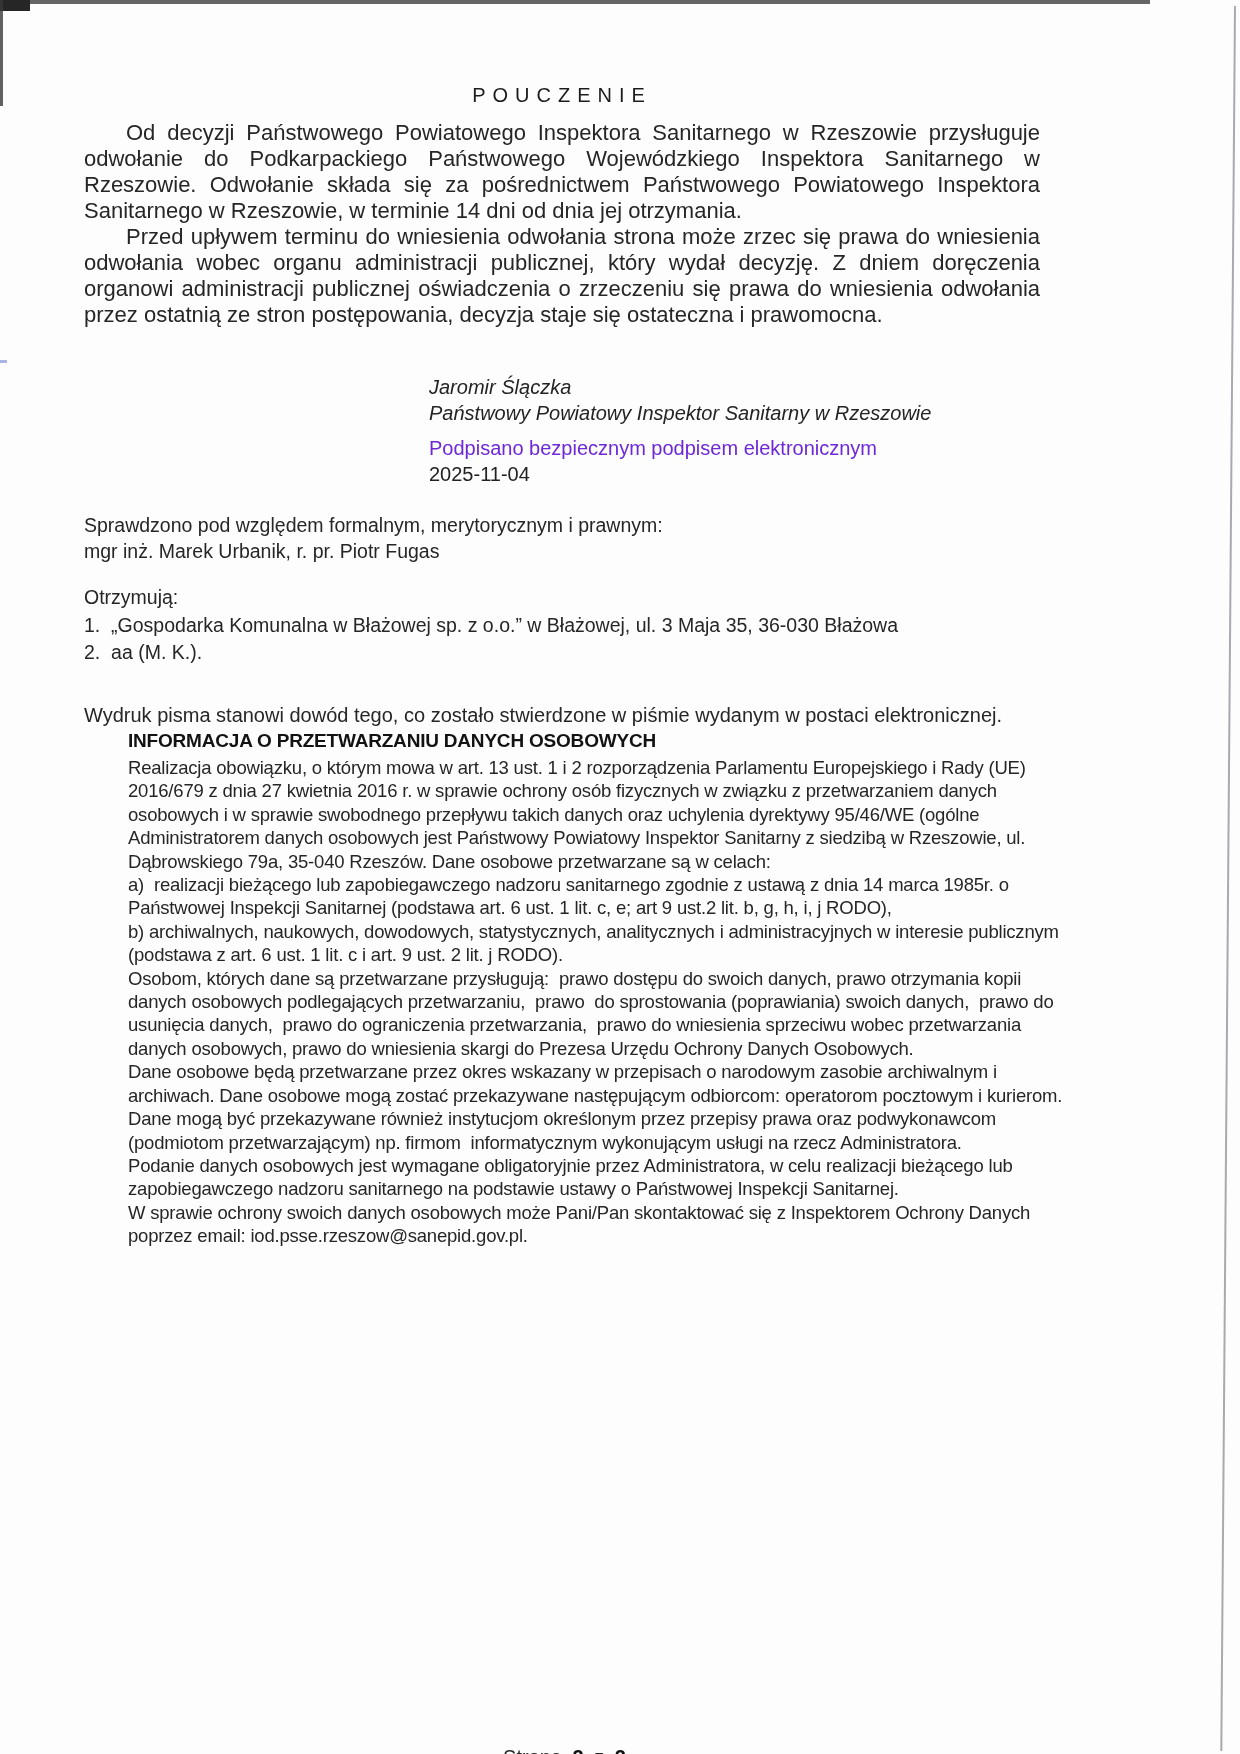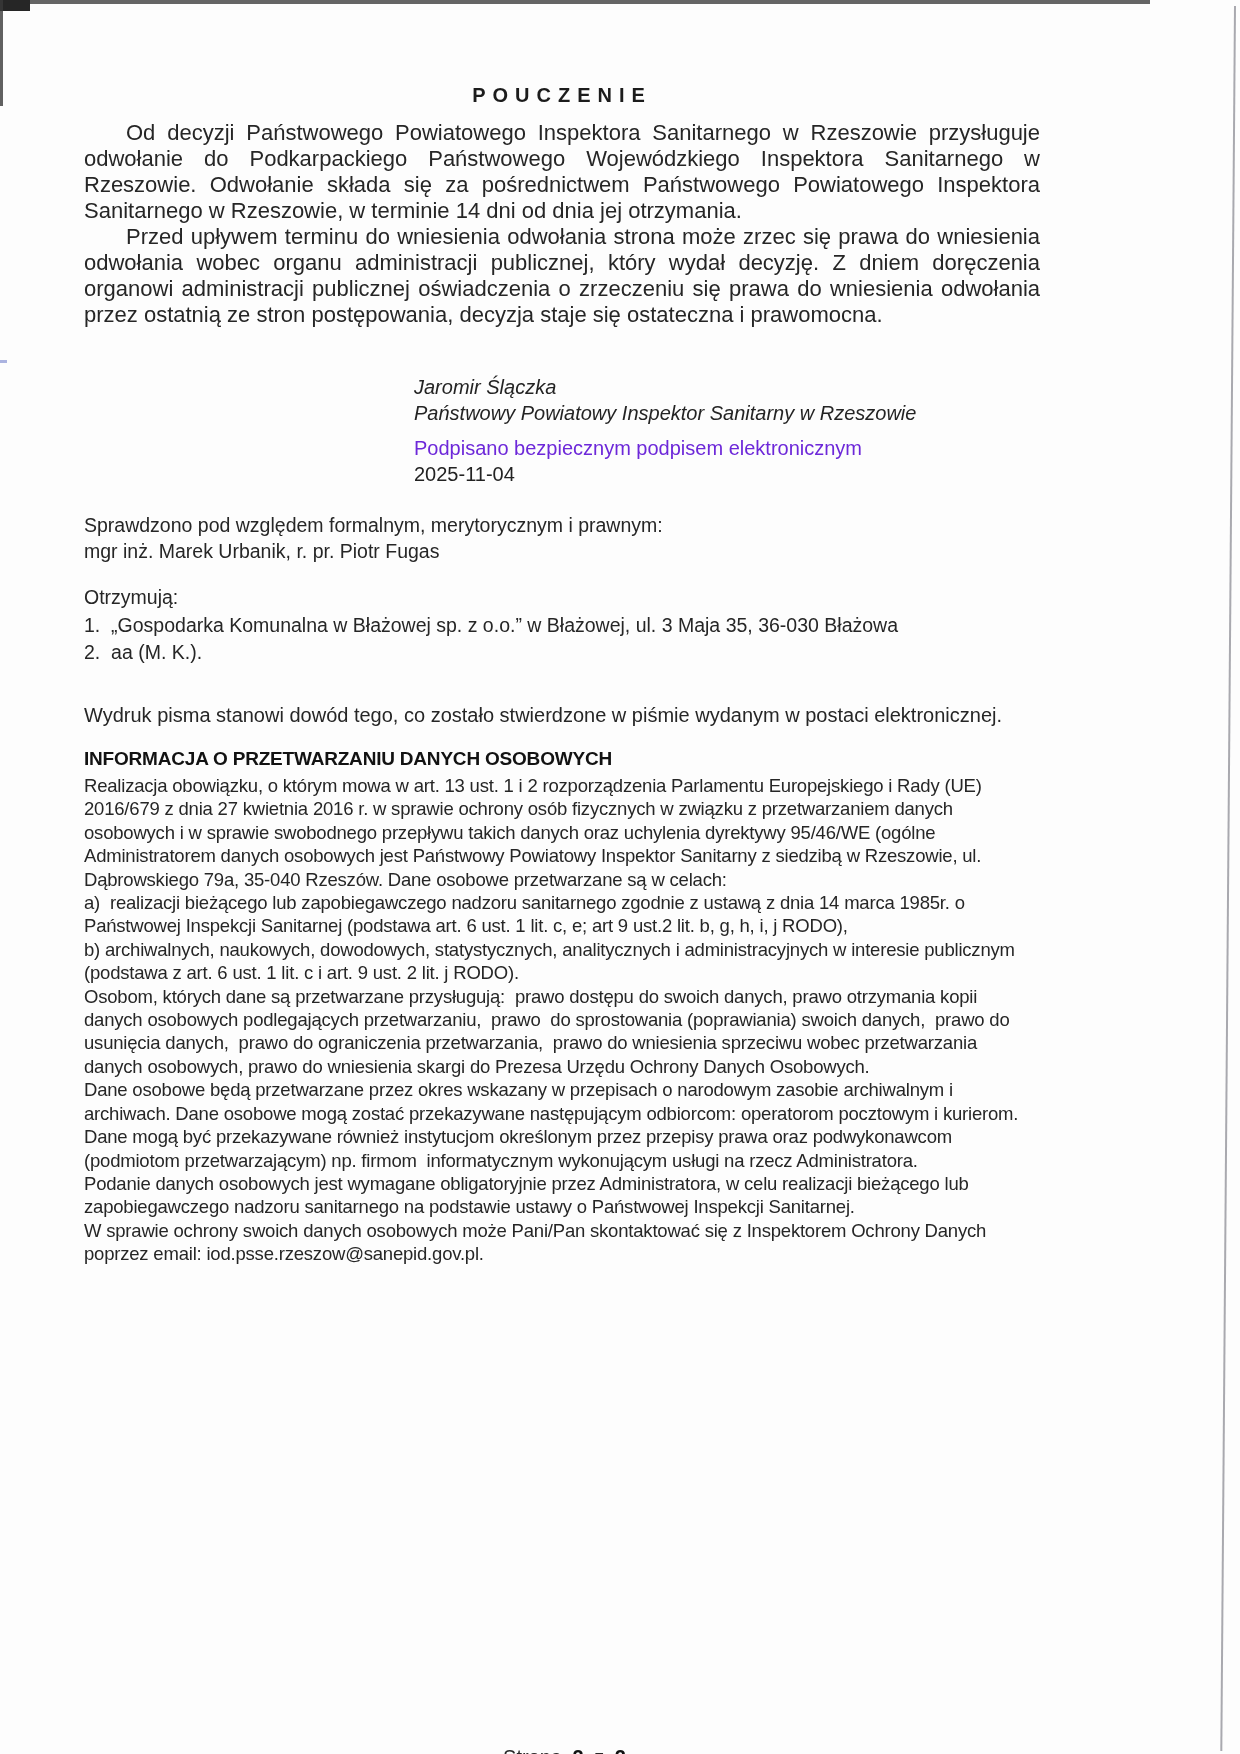--- a/index.html
+++ b/index.html
@@ -19,40 +19,40 @@
   .left-strip{top:0;left:0;width:3px;height:106px;background:#3a3a3a;opacity:.8;}
   .blue-tick{top:360px;left:0;width:7px;height:3px;background:#96a0d8;opacity:.8;}
   .right-paper-edge{top:6px;left:1234px;width:2px;height:1745px;background:#a9a9af;
     transform:rotate(0.45deg);transform-origin:top center;}
 
   
   .content-abs{position:absolute;left:84px;width:956px;}
 
   .doc-title{
     top:84px;text-align:center;
-    font-size:20px;letter-spacing:7px;color:#1c1c1c;font-weight:700;
+    font-size:20px;letter-spacing:7px;color:#1c1c1c;font-weight:400;
   }
   .body-paras{top:120px;}
   .just-para{
     margin:0;text-align:justify;text-indent:42px;
     font-size:22px;line-height:26px;color:#262626;
   }
-  .signature-block{top:374px;left:414px;width:640px;font-size:20px;line-height:26px;}
+  .signature-block{top:374px;left:429px;width:640px;font-size:20px;line-height:26px;}
   .sig-italic{font-style:italic;color:#242424;}
   .sig-method{margin-top:9px;color:#6d28d9;}
 
   .verify-block{top:512px;font-size:19.5px;line-height:26px;color:#262626;}
 
   .recipients-block{top:584px;font-size:19.5px;line-height:27px;color:#262626;}
   .recipient-line{white-space:pre;}
   .recipients-heading{margin-bottom:1px;}
 
   .printout-note{top:704px;font-size:20px;color:#262626;}
 
-  .rodo-block{top:748px;width:1010px;}
+  .rodo-block{top:730px;width:1010px;margin-left:44px;}
   .rodo-heading{
     font-size:19px;font-weight:bold;color:#121212;
     letter-spacing:-0.2px;margin-bottom:4px;
   }
   .doc-line{
     white-space:pre;font-size:18.5px;line-height:23.4px;
     letter-spacing:-0.2px;color:#262626;
   }
 
   .footer{

